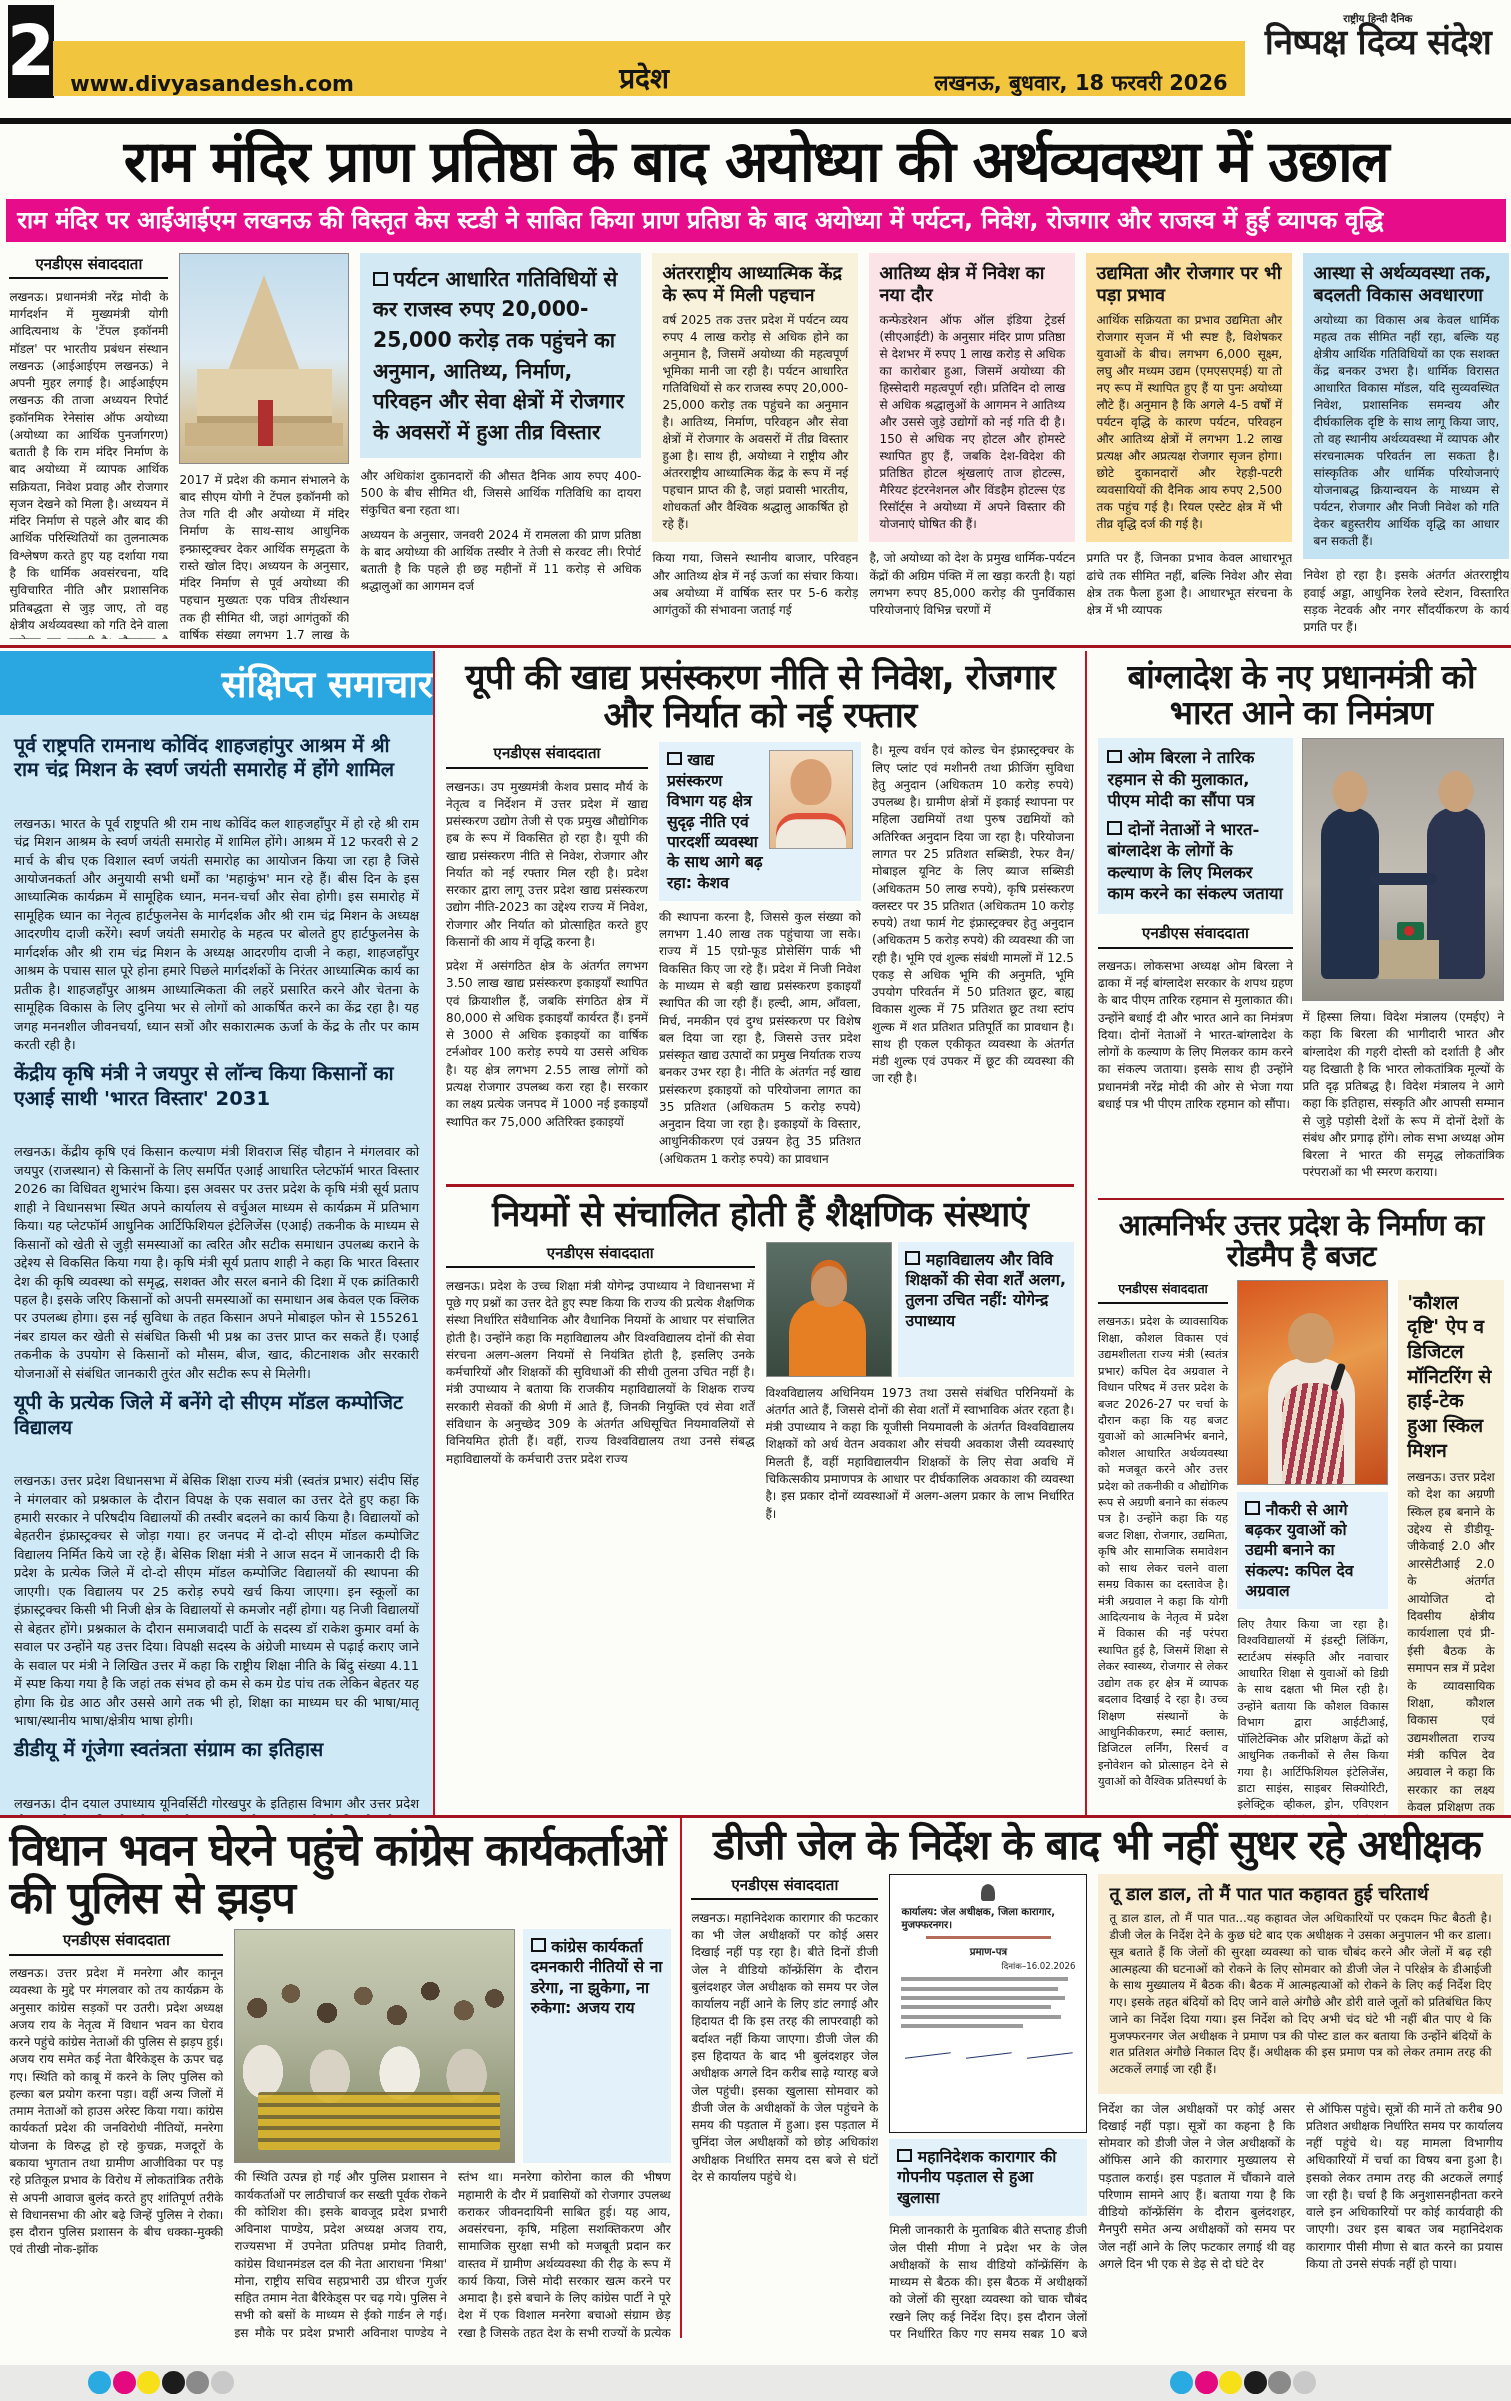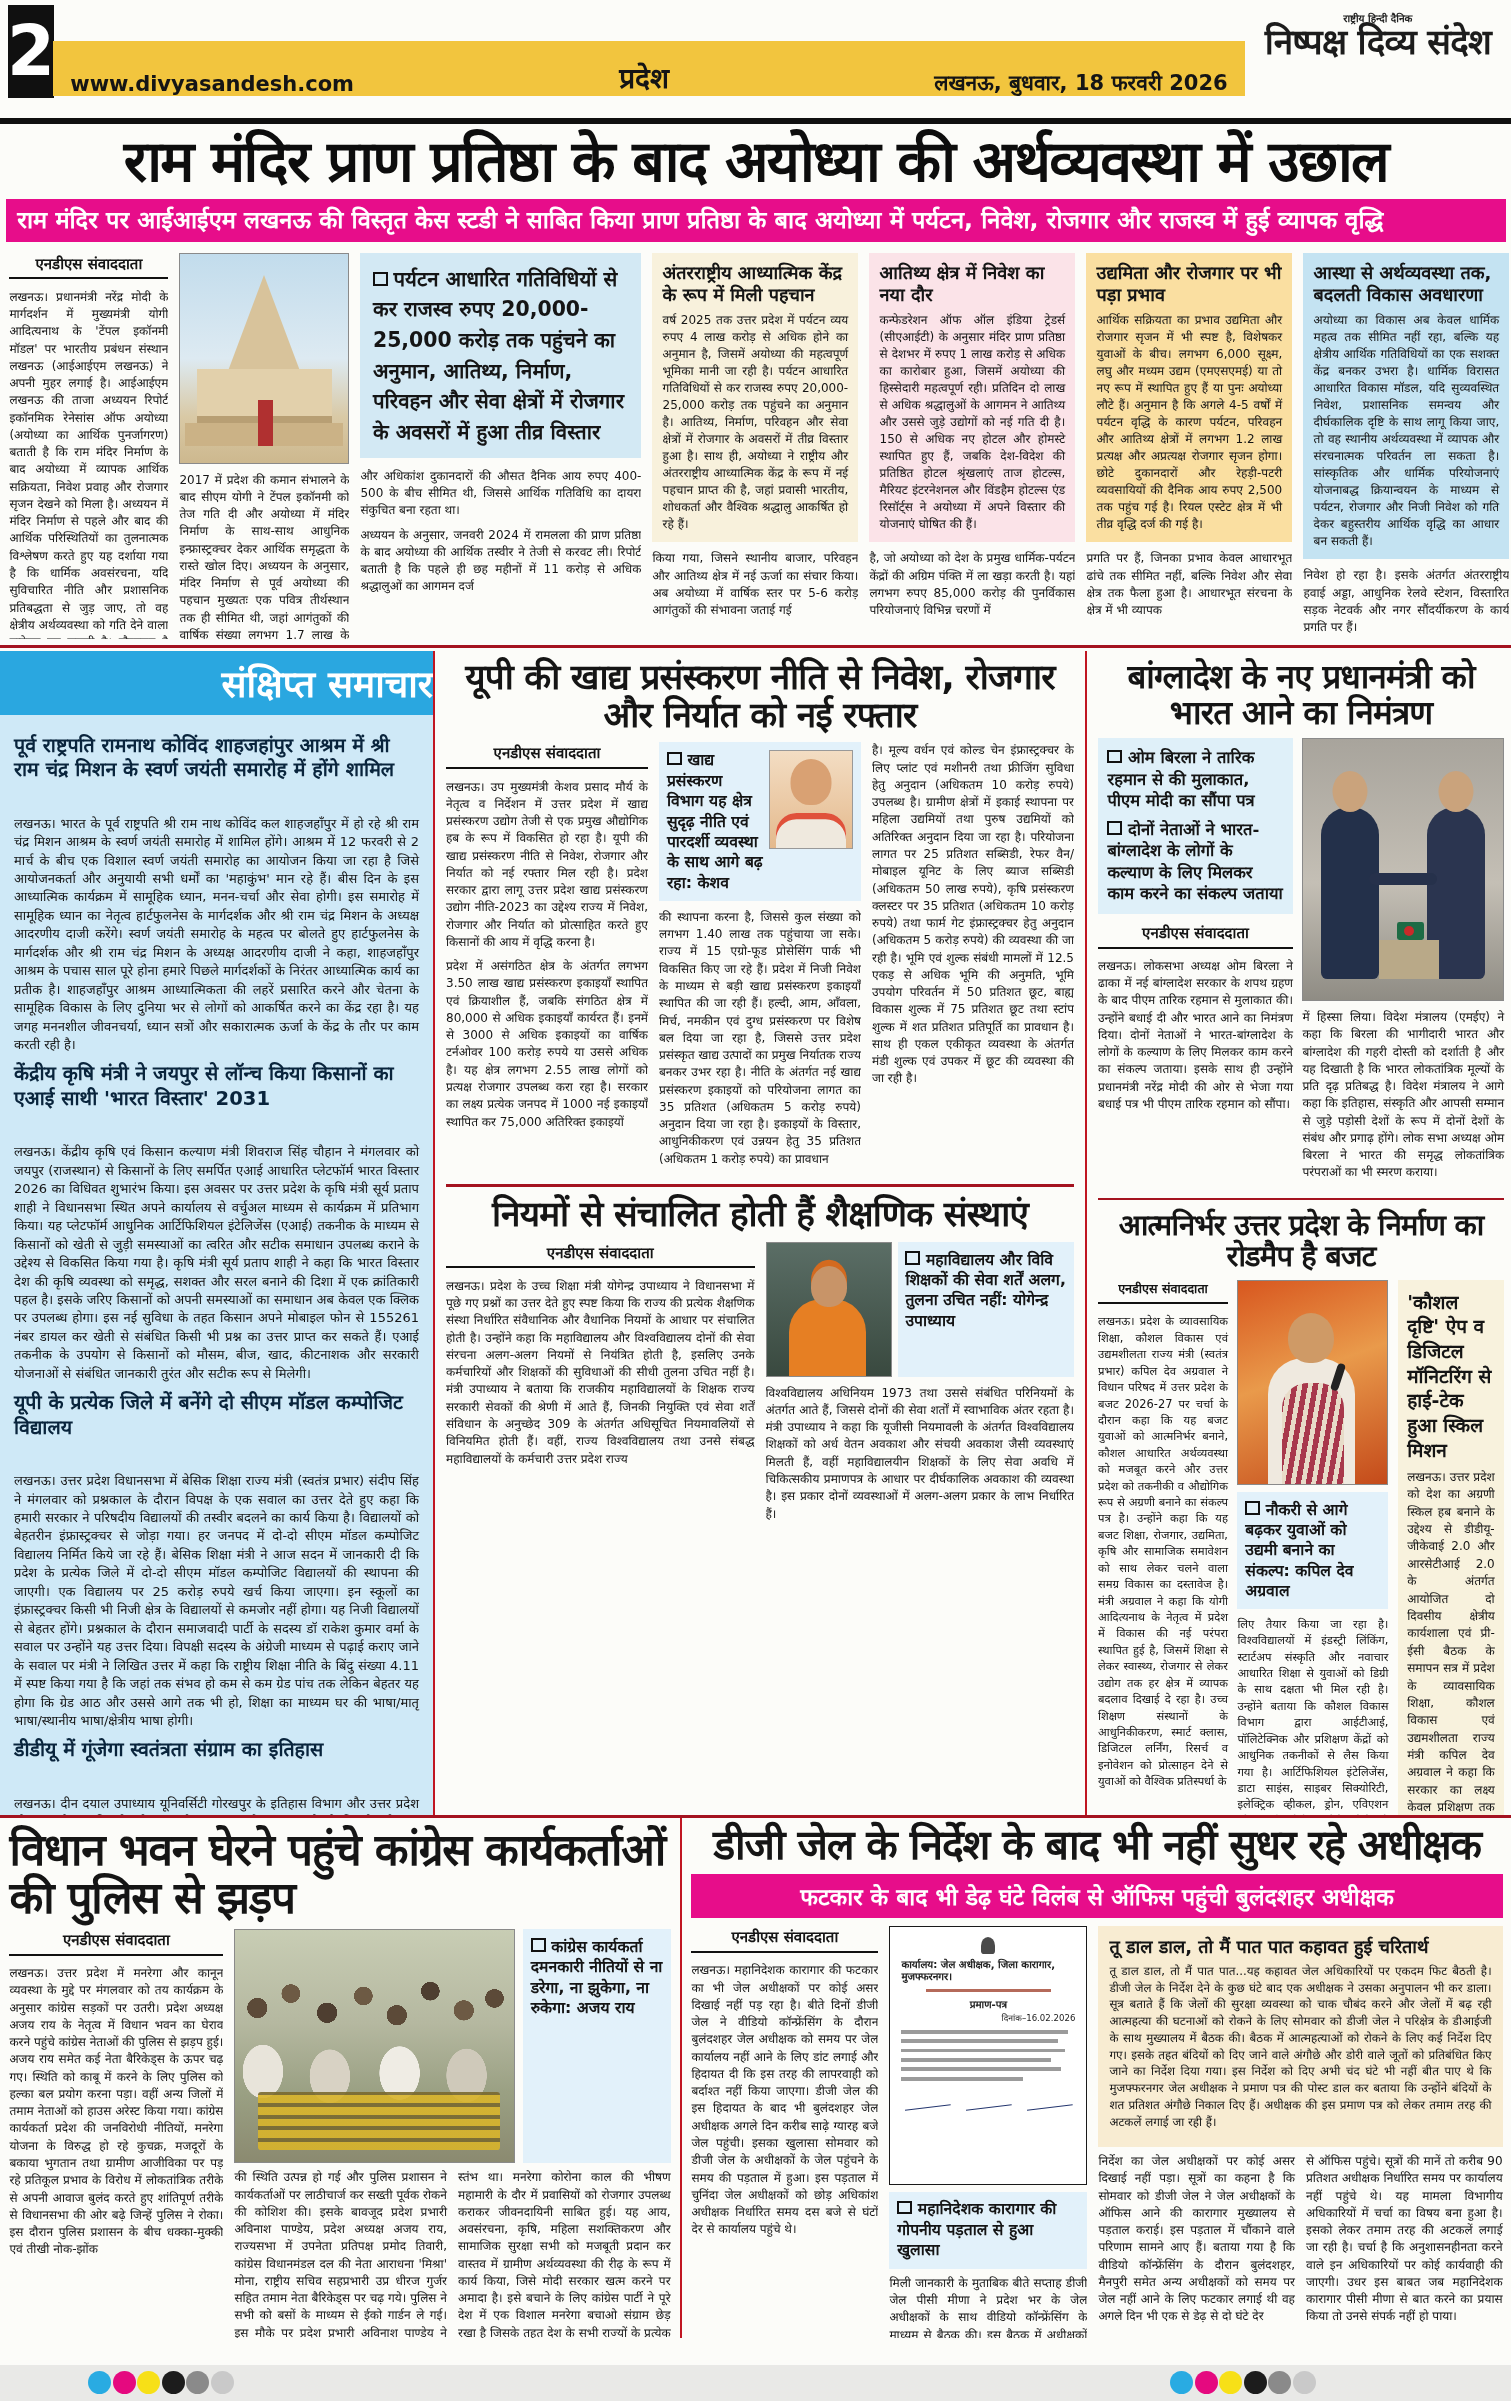--- a/index.html
+++ b/index.html
@@ -383,21 +383,20 @@
             <div>
                 <p class="bodytxt">स्तंभ था। मनरेगा कोरोना काल की भीषण महामारी के दौर में प्रवासियों को रोजगार उपलब्ध कराकर जीवनदायिनी साबित हुई। यह आय, अवसंरचना, कृषि, महिला सशक्तिकरण और सामाजिक सुरक्षा सभी को मजबूती प्रदान कर वास्तव में ग्रामीण अर्थव्यवस्था की रीढ़ के रूप में कार्य किया, जिसे मोदी सरकार खत्म करने पर अमादा है। इसे बचाने के लिए कांग्रेस पार्टी ने पूरे देश में एक विशाल मनरेगा बचाओ संग्राम छेड़ रखा है जिसके तहत देश के सभी राज्यों के प्रत्येक जिलों में चौपाल, धरना प्रदर्शन एवं लोगों को जागरूक करने के उद्देश्य से कार्यक्रम चलाए जा रहे हैं।</p>
               </div>
           </div>
         </div>
       </div>
     </div>
 
     <div class="jail">
       <div class="jail-hd">डीजी जेल के निर्देश के बाद भी नहीं सुधर रहे अधीक्षक</div>
-      <div class="jail-band">फटकार के बाद भी डेढ़ घंटे विलंब से ऑफिस पहुंची बुलंदशहर अधीक्षक</div>
       <div class="jail-cols">
         <div class="jl-a">
           <div class="byline">एनडीएस संवाददाता</div>
           <p class="bodytxt">लखनऊ। महानिदेशक कारागार की फटकार का भी जेल अधीक्षकों पर कोई असर दिखाई नहीं पड़ रहा है। बीते दिनों डीजी जेल ने वीडियो कॉन्फ्रेंसिंग के दौरान बुलंदशहर जेल अधीक्षक को समय पर जेल कार्यालय नहीं आने के लिए डांट लगाई और हिदायत दी कि इस तरह की लापरवाही को बर्दाश्त नहीं किया जाएगा। डीजी जेल की इस हिदायत के बाद भी बुलंदशहर जेल अधीक्षक अगले दिन करीब साढ़े ग्यारह बजे जेल पहुंची। इसका खुलासा सोमवार को डीजी जेल के अधीक्षकों के जेल पहुंचने के समय की पड़ताल में हुआ। इस पड़ताल में चुनिंदा जेल अधीक्षकों को छोड़ अधिकांश अधीक्षक निर्धारित समय दस बजे से घंटों देर से कार्यालय पहुंचे थे।</p>
         </div>
         <div class="jl-b">
           <div class="photo ph-letter">
             <div class="doc-crest"></div>
             <div class="doc-office">कार्यालय: जेल अधीक्षक, जिला कारागार, मुजफ्फरनगर।</div>
             <div class="doc-contact"></div>

